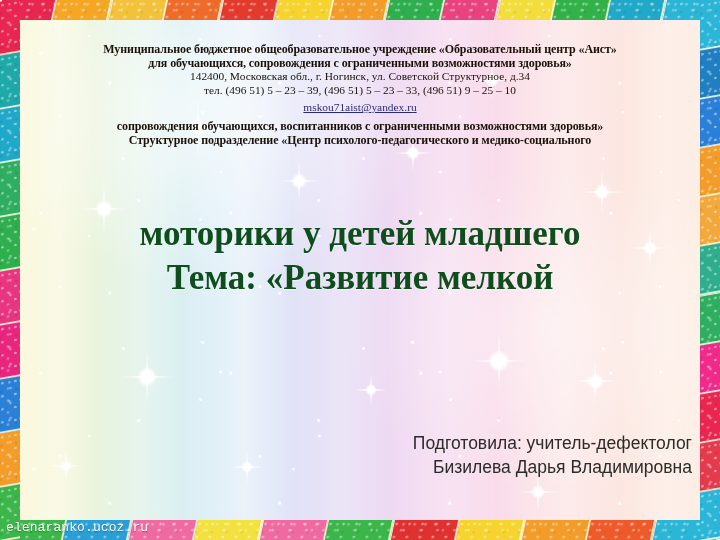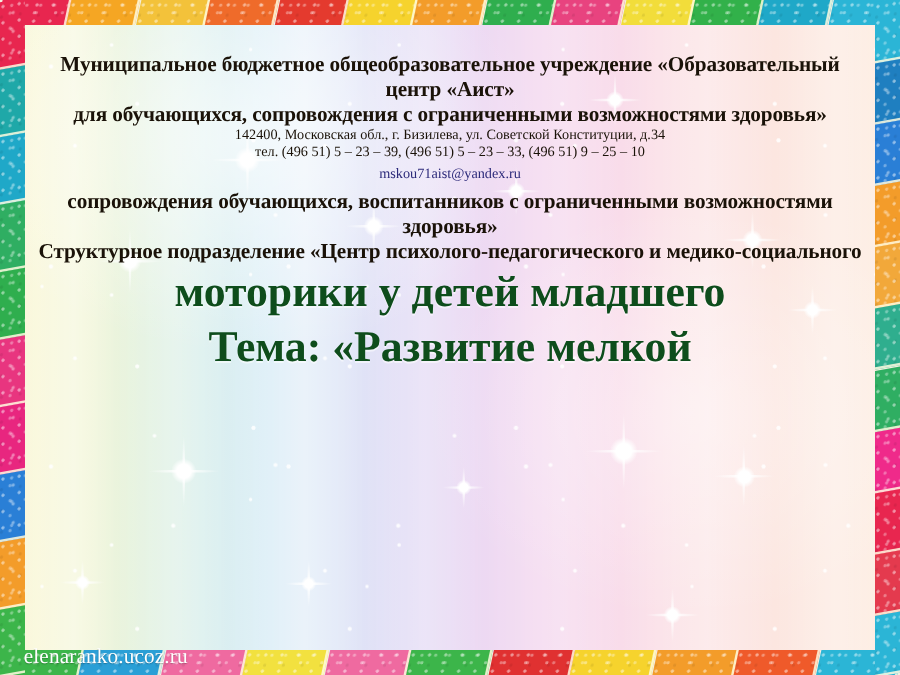--- a/index.html
+++ b/index.html
@@ -178,32 +178,33 @@
     top: 42px;
     left: 26px;
     width: 668px;
     text-align: center;
     color: #1a1208;
     line-height: 1.18;
   }
   .hdr-bold {
     font-family: "Liberation Serif", serif;
     font-weight: bold;
-    font-size: 17px;
+    font-size: 12px;
     letter-spacing: -0.1px;
   }
   .hdr-plain {
     font-family: "Liberation Serif", serif;
     font-weight: normal;
     font-size: 11.4px;
   }
   #org-email {
     font-family: "Liberation Serif", serif;
     font-size: 11.4px;
     color: #2c2a7a;
+    text-decoration: underline;
     display: inline-block;
     cursor: pointer;
   }
   .hdr-gap { height: 3px; }
 
   
   #slide-title {
     position: absolute;
     top: 212px;
     left: 60px;
@@ -227,25 +228,25 @@
     font-family: "Liberation Sans", sans-serif;
     font-size: 17.5px;
     line-height: 1.35;
     color: #2b2b2b;
     padding-right: 6px;
   }
 
   
   #watermark {
     position: absolute;
-    left: 19px;
+    left: 6px;
     bottom: 5px;
     z-index: 4;
-    font-family: Liberation Serif, serif;
-    font-size: 17px;
+    font-family: Liberation Mono, monospace;
+    font-size: 13px;
     color: #ffffff;
     letter-spacing: .1px;
     text-shadow: 0 1px 1px rgba(0,0,0,.28);
     white-space: nowrap;
   }
 </style>
 </head>
 <body>
 
 <div id="slide">
@@ -379,33 +380,37 @@
       <div class="seg" style="background: rgb(232, 38, 79);"></div>
       <div class="seg" style="background: rgb(228, 58, 78);"></div>
       <div class="seg" style="background: rgb(43, 181, 214);"></div>
     </div>
 
   <div id="content">
 
     <div id="org-header">
       <div class="hdr-bold">Муниципальное бюджетное общеобразовательное учреждение «Образовательный центр «Аист»</div>
       <div class="hdr-bold">для обучающихся, сопровождения с ограниченными возможностями здоровья»</div>
-      <div class="hdr-plain">142400, Московская обл., г. Бизилева, ул. Советской Конституции,  д.34</div>
+      <div class="hdr-plain">142400, Московская обл., г. Ногинск, ул. Советской Структурное,  д.34</div>
       <div class="hdr-plain">тел. (496 51) 5 – 23 – 39, (496 51) 5 – 23 – 33, (496 51) 9 – 25 – 10</div>
       <div>
         <span id="org-email">mskou71aist@yandex.ru</span>
       </div>
       <div class="hdr-gap"></div>
       <div class="hdr-bold">сопровождения обучающихся, воспитанников с ограниченными возможностями здоровья»</div>
       <div class="hdr-bold">Структурное подразделение «Центр психолого-педагогического и медико-социального</div>
     </div>
 
     <div id="slide-title">
       <div>моторики у детей младшего</div>
       <div>Тема: «Развитие мелкой</div>
     </div>
 
+    <div id="author-block">
+      <div>Подготовила: учитель-дефектолог</div>
+      <div>Бизилева Дарья Владимировна</div>
+    </div>
 
   </div>
 
   <div id="watermark">elenaranko.ucoz.ru</div>
 
 </div>
 
 </body></html>

